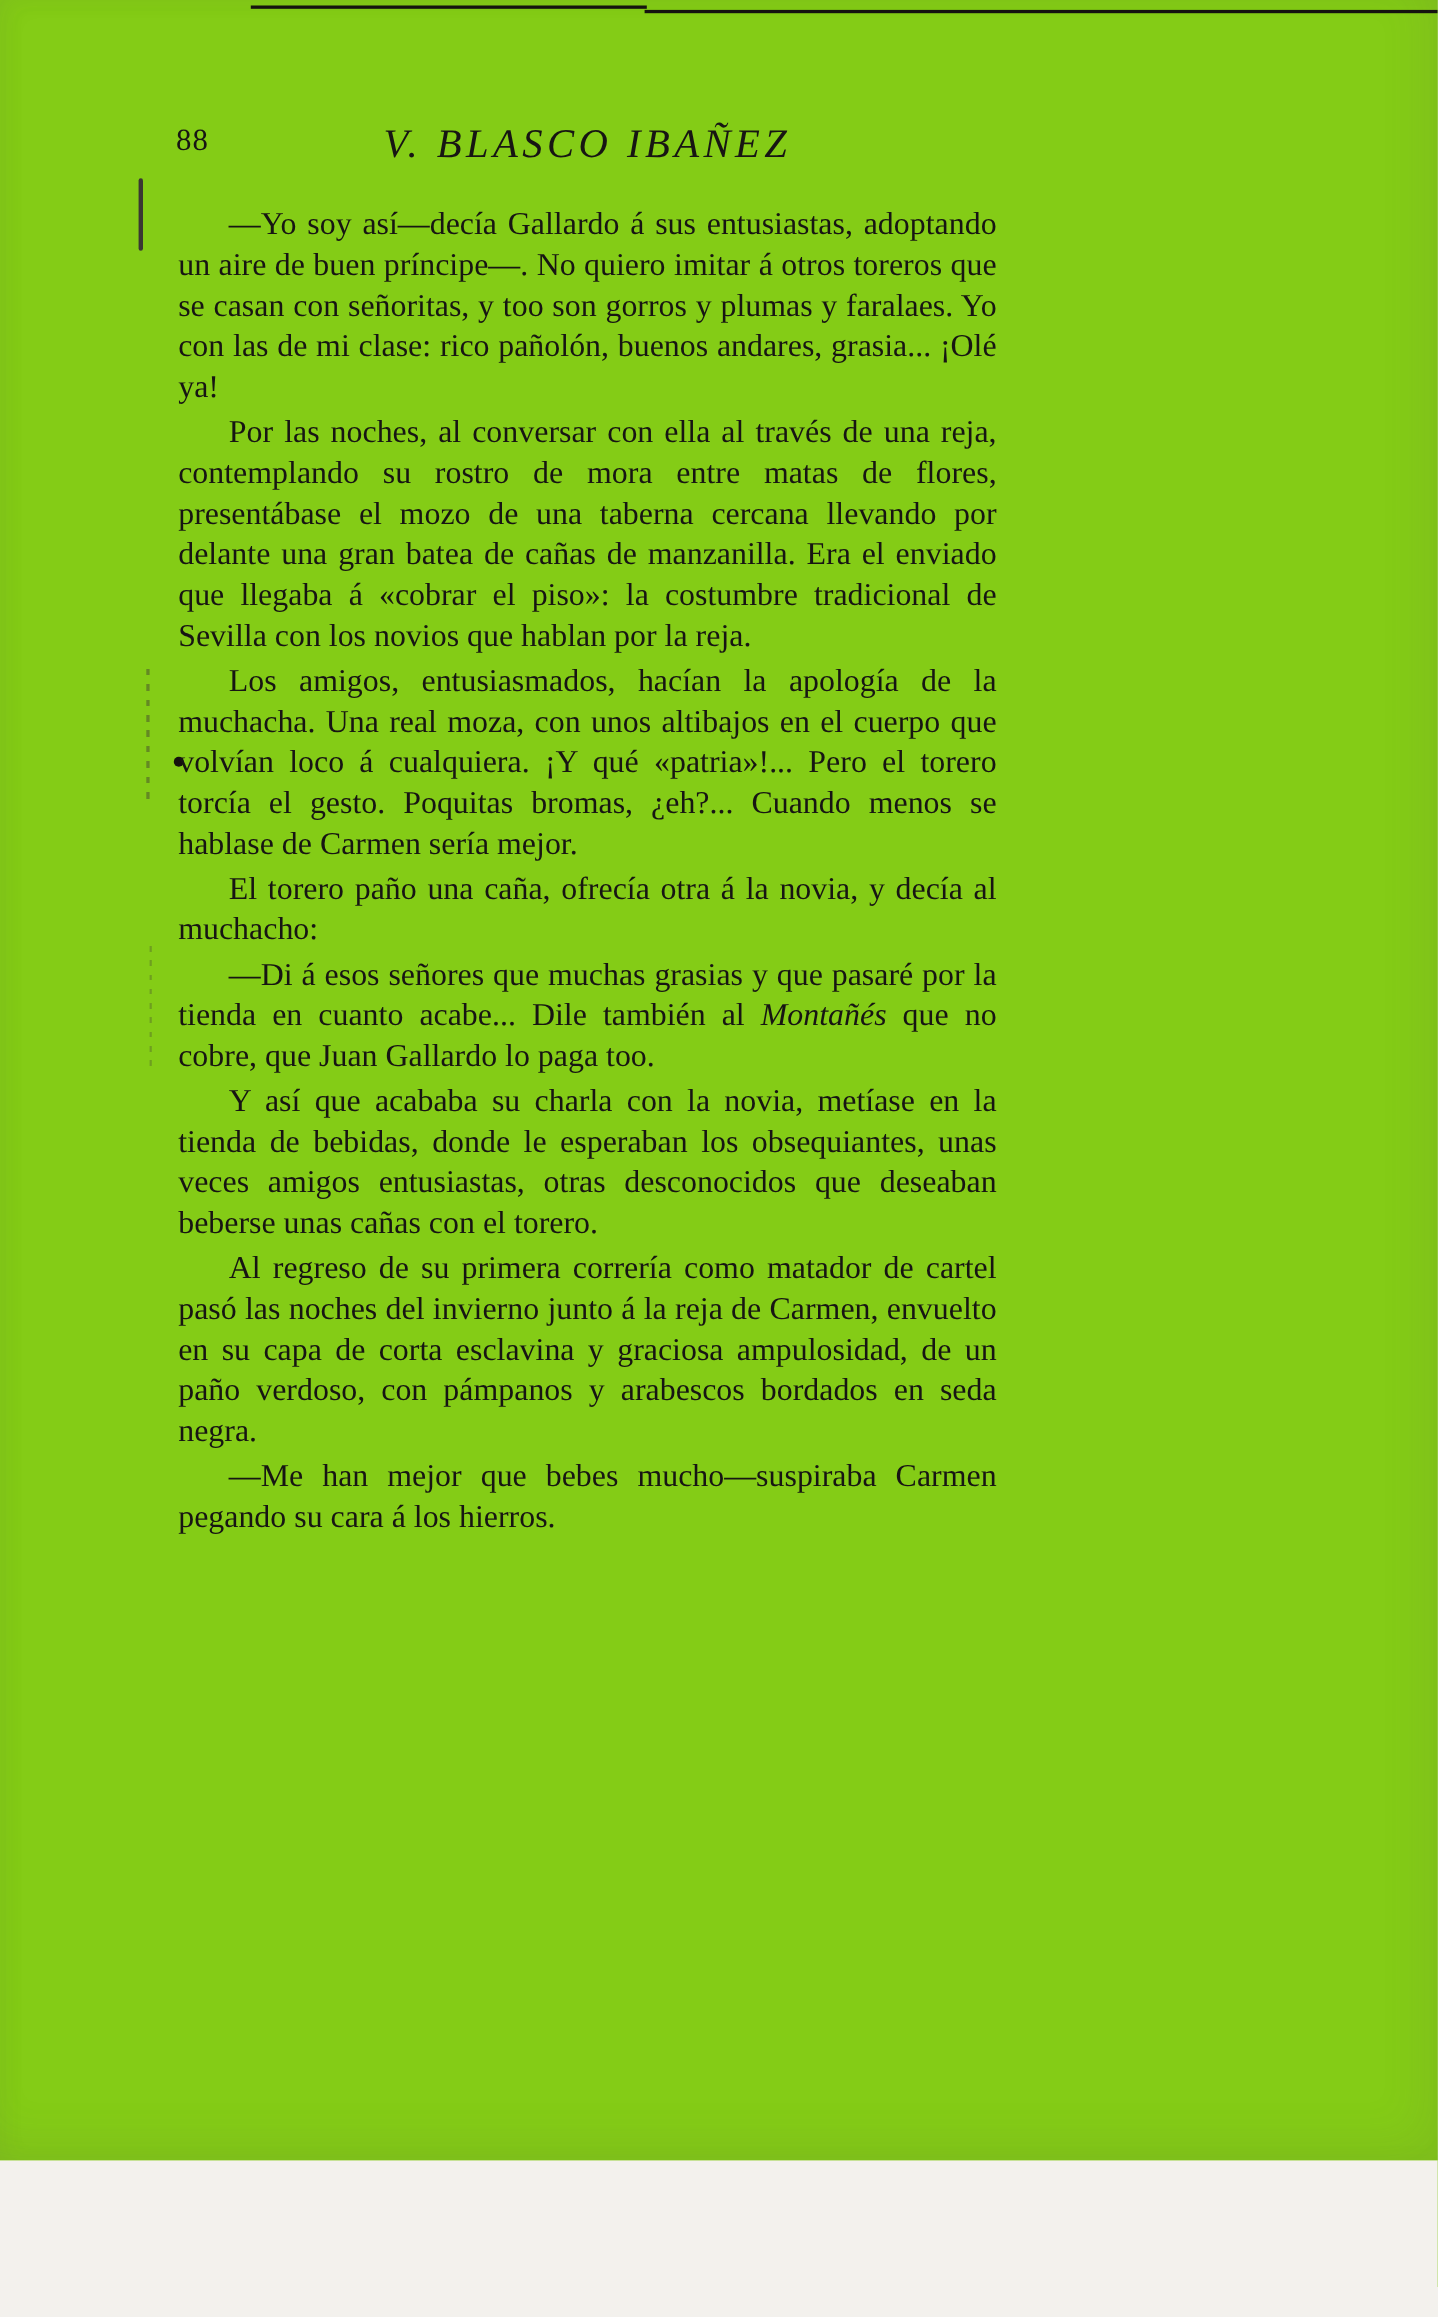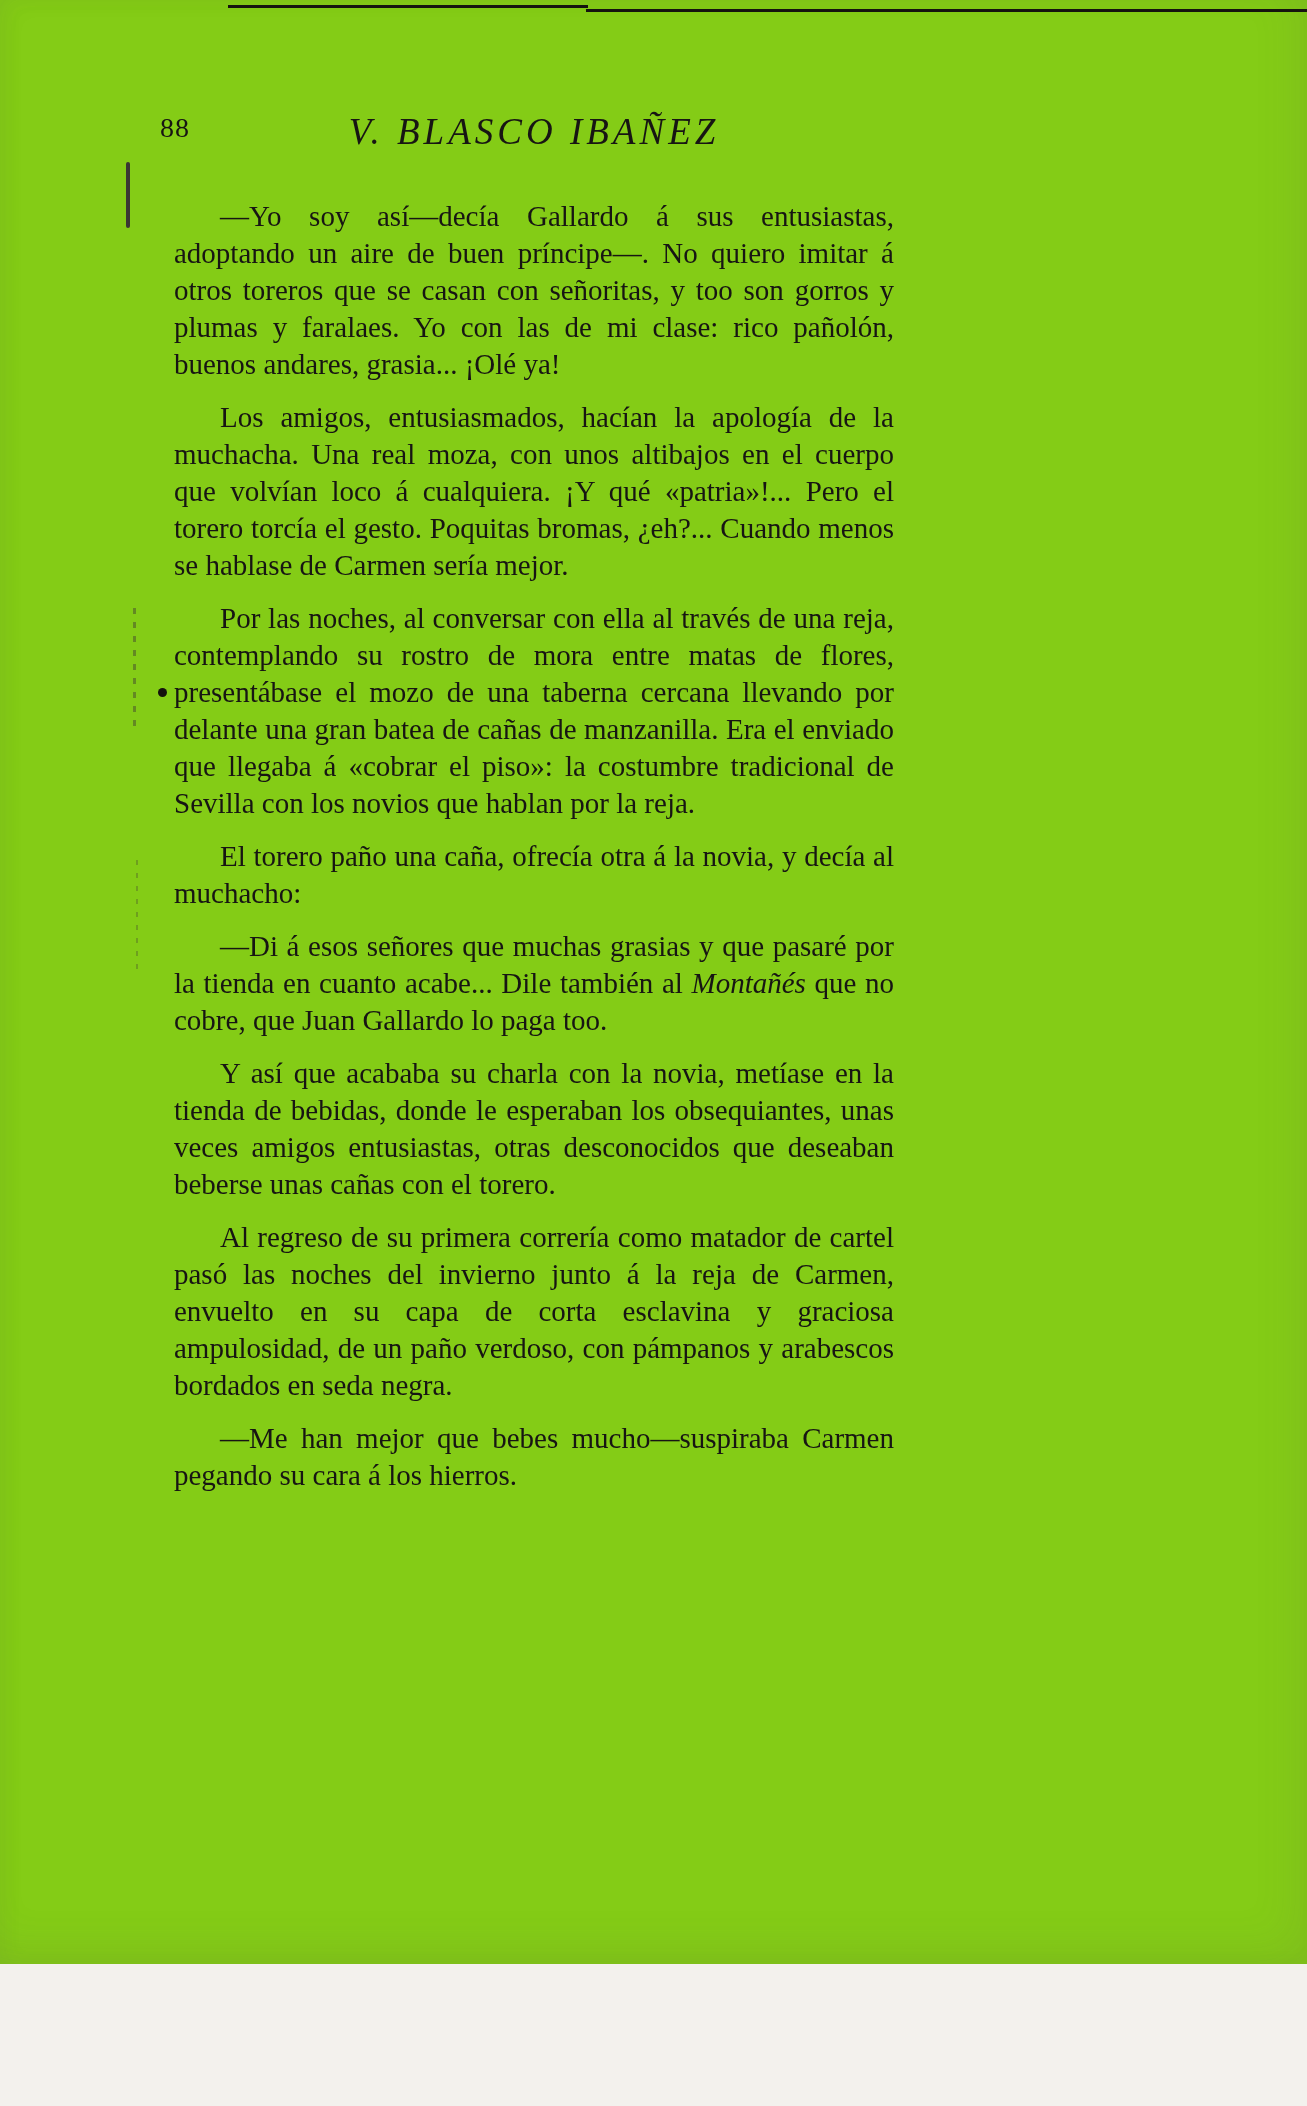--- a/index.html
+++ b/index.html
@@ -66,21 +66,21 @@
     position: absolute;
     top: 182px;
     left: 158px;
     width: 752px;
     font-size: 29px;
     line-height: 37px;
     text-align: justify;
     text-justify: inter-word;
   }
   .text-block p {
-    margin: 16px;
+    margin: 4px;
     padding: 0;
     text-indent: 46px;
   }
   .text-block em {
     font-style: italic;
   }
 </style>
 </head>
 <body>
 
@@ -93,22 +93,22 @@
   <div class="artifact left-mark-3"></div>
   <div class="artifact ink-dot"></div>
 
   <header class="running-header">
     <span class="page-number">88</span>
     <span class="running-title">V. BLASCO IBAÑEZ</span>
   </header>
 
   <main class="text-block">
     <p>—Yo soy así—decía Gallardo á sus entusiastas, adoptando un aire de buen príncipe—. No quiero imitar á otros toreros que se casan con señoritas, y too son gorros y plumas y faralaes. Yo con las de mi clase: rico pañolón, buenos andares, grasia... ¡Olé ya!</p>
+    <p>Por las noches, al conversar con ella al través de una reja, contemplando su rostro de mora entre matas de flores, presentábase el mozo de una taberna cercana llevando por delante una gran batea de cañas de manzanilla. Era el enviado que llegaba á «cobrar el piso»: la costumbre tradicional de Sevilla con los novios que hablan por la reja.</p>
     <p>Los amigos, entusiasmados, hacían la apología de la muchacha. Una real moza, con unos altibajos en el cuerpo que volvían loco á cualquiera. ¡Y qué «patria»!... Pero el torero torcía el gesto. Poquitas bromas, ¿eh?... Cuando menos se hablase de Carmen sería mejor.</p>
-    <p>Por las noches, al conversar con ella al través de una reja, contemplando su rostro de mora entre matas de flores, presentábase el mozo de una taberna cercana llevando por delante una gran batea de cañas de manzanilla. Era el enviado que llegaba á «cobrar el piso»: la costumbre tradicional de Sevilla con los novios que hablan por la reja.</p>
     <p>El torero paño una caña, ofrecía otra á la novia, y decía al muchacho:</p>
     <p><span>—Di á esos señores que muchas grasias y que pasaré por la tienda en cuanto acabe... Dile también al </span><em>Montañés</em><span> que no cobre, que Juan Gallardo lo paga too.</span></p>
     <p>Y así que acababa su charla con la novia, metíase en la tienda de bebidas, donde le esperaban los obsequiantes, unas veces amigos entusiastas, otras desconocidos que deseaban beberse unas cañas con el torero.</p>
     <p>Al regreso de su primera correría como matador de cartel pasó las noches del invierno junto á la reja de Carmen, envuelto en su capa de corta esclavina y graciosa ampulosidad, de un paño verdoso, con pámpanos y arabescos bordados en seda negra.</p>
     <p>—Me han mejor que bebes mucho—suspiraba Carmen pegando su cara á los hierros.</p>
   </main>
 
 </div>
 
 </body></html>

